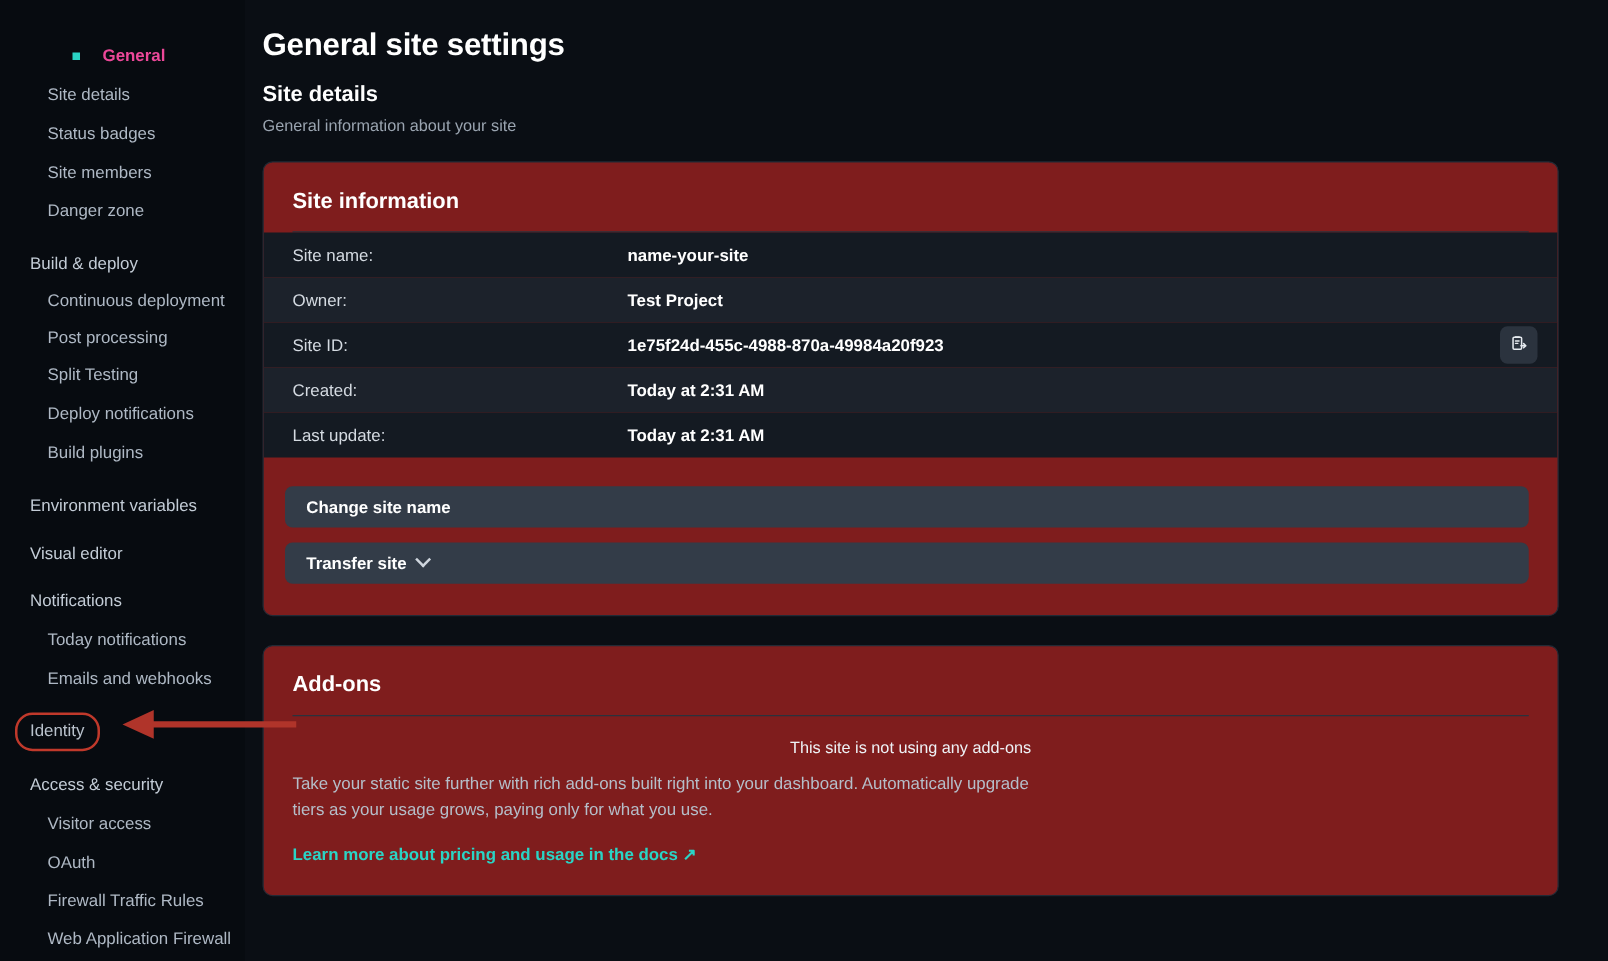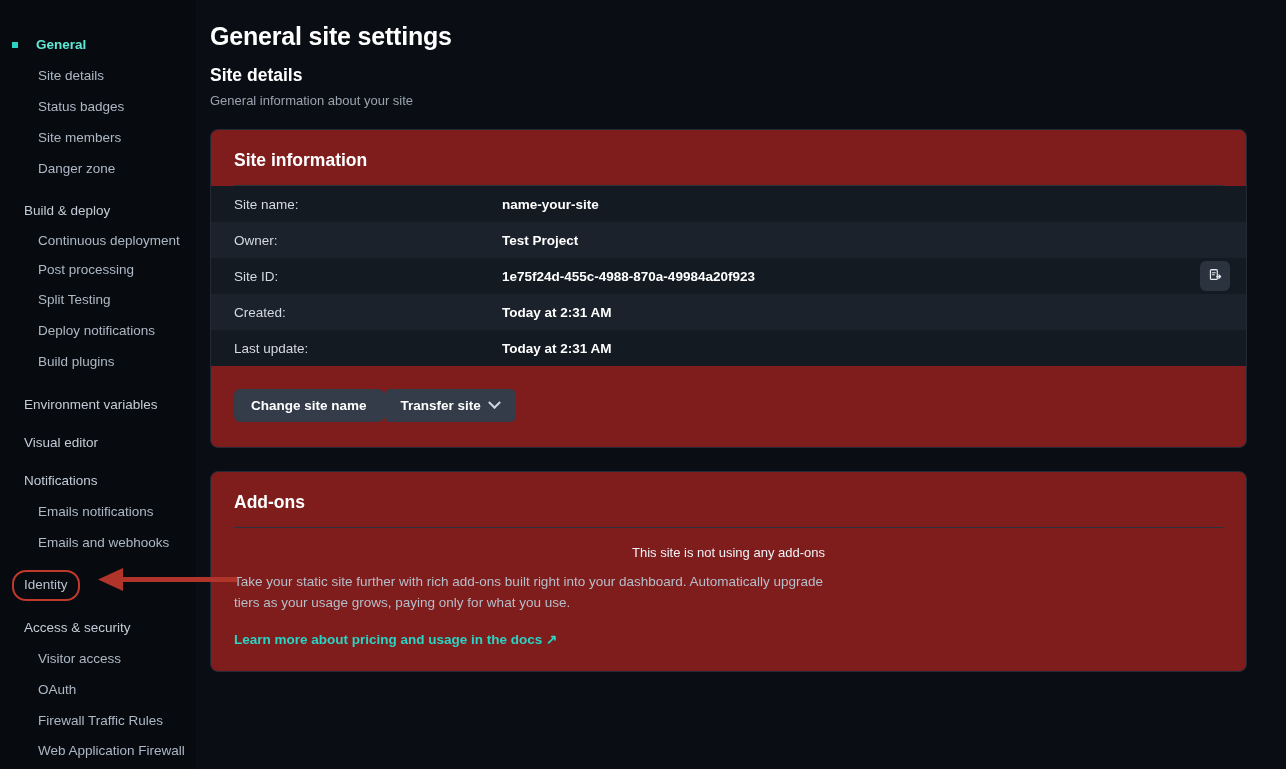--- a/index.html
+++ b/index.html
@@ -44,23 +44,24 @@
   }
 
   
   .nav-top {
     padding: 7px 10px 7px 24px;
     font-size: 13.5px;
     color: #c3ccd6;
   }
 
   .nav-top.active {
-    color: #5eead4;
+    color: #ec4899;
     font-weight: bold;
     padding-left: 36px;
+    margin-left: 46px;
   }
 
   .nav-top.active .bullet {
     position: absolute;
     left: 12px;
     top: 50%;
     transform: translateY(-50%);
     width: 6px;
     height: 6px;
     background: #2ad4c5;
@@ -180,22 +181,24 @@
     border-radius: 6px;
     background: #2b333e;
     border: none;
     display: flex;
     align-items: center;
     justify-content: center;
     cursor: pointer;
   }
 
   .card-actions {
-    padding: 23px 23px 25px 23px;
-    display: flex;
+    padding: 23px 23px 25px 17px;
+    display: flex;
+    gap: 12px;
+    flex-direction: column;
   }
 
   .btn {
     background: #333c48;
     color: #ffffff;
     font-size: 13.5px;
     font-weight: bold;
     border: none;
     border-radius: 6px;
     padding: 9px 17px;
@@ -315,21 +318,21 @@
       <span>Visual editor</span>
     </div>
 
     <div class="spacer-xs"></div>
 
     <div class="nav-group">
       <div class="nav-item nav-top">
         <span>Notifications</span>
       </div>
       <div class="nav-item nav-child">
-        <span>Emails notifications</span>
+        <span>Today notifications</span>
       </div>
       <div class="nav-item nav-child">
         <span>Emails and webhooks</span>
       </div>
     </div>
 
     <div class="spacer-sm"></div>
 
     <div class="nav-item nav-top annotated">
       <span>Identity</span>

